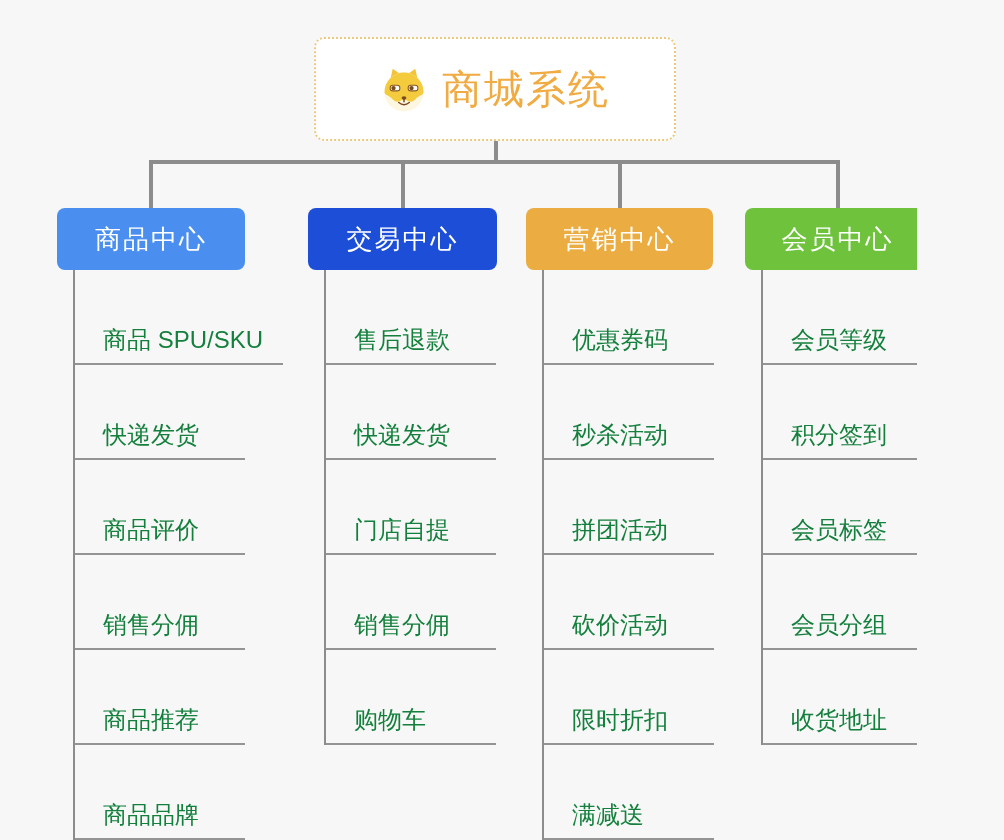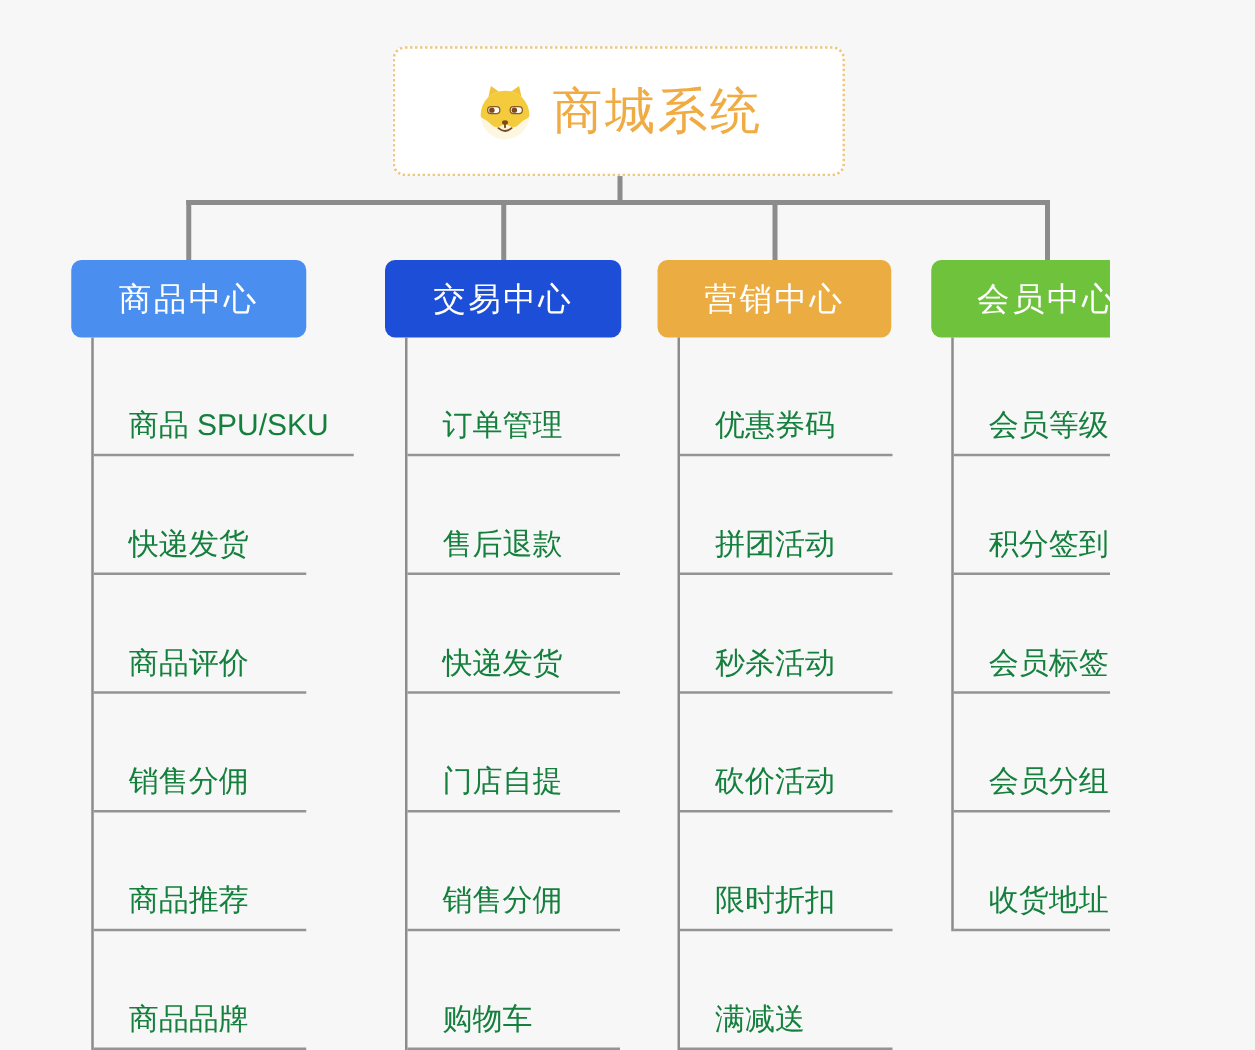--- a/index.html
+++ b/index.html
@@ -2,21 +2,21 @@
 <html><head>
 <meta charset="utf-8">
 <style>
   html,body{margin:0;padding:0;}
   body{
     font-family:"Liberation Sans","DejaVu Sans",sans-serif;
     background:#f7f7f7;
   }
   .canvas{
     position:relative;width:888px;height:840px;
-    background:#f7f7f7;overflow:hidden;
+    background:#f7f7f7;overflow:hidden;padding-left:29px;
   }
   
   .connector{position:absolute;background:#8c8c8c;}
   .root-stub{left:494px;top:139px;width:4px;height:24px;}
   .bus-line{left:149px;top:160px;width:690px;height:4px;}
   .drop-line{top:160px;width:4px;height:48px;}
   
   .root-node{
     position:absolute;left:314px;top:37px;width:362px;height:104px;
     box-sizing:border-box;background:#ffffff;
@@ -86,34 +86,33 @@
           <li class="leaf">快递发货</li>
           <li class="leaf">商品评价</li>
           <li class="leaf">销售分佣</li>
           <li class="leaf">商品推荐</li>
           <li class="leaf">商品品牌</li>
         </ul>
   </div>
       <div class="branch" style="left: 308px; width: 189px;">
     <div class="branch-box" style="background: #1d4ed8; width: 189px;">交易中心</div>
     <ul class="branch-items">
-          <li class="leaf">订单管理</li>
           <li class="leaf">售后退款</li>
           <li class="leaf">快递发货</li>
           <li class="leaf">门店自提</li>
           <li class="leaf">销售分佣</li>
           <li class="leaf">购物车</li>
         </ul>
   </div>
       <div class="branch" style="left: 526px; width: 187px;">
     <div class="branch-box" style="background: rgb(235, 173, 65); width: 187px;">营销中心</div>
     <ul class="branch-items">
           <li class="leaf">优惠券码</li>
+          <li class="leaf">秒杀活动</li>
           <li class="leaf">拼团活动</li>
-          <li class="leaf">秒杀活动</li>
           <li class="leaf">砍价活动</li>
           <li class="leaf">限时折扣</li>
           <li class="leaf">满减送</li>
         </ul>
   </div>
       <div class="branch" style="left: 745px; width: 185px;">
     <div class="branch-box" style="background: rgb(110, 194, 60); width: 185px;">会员中心</div>
     <ul class="branch-items">
           <li class="leaf">会员等级</li>
           <li class="leaf">积分签到</li>

